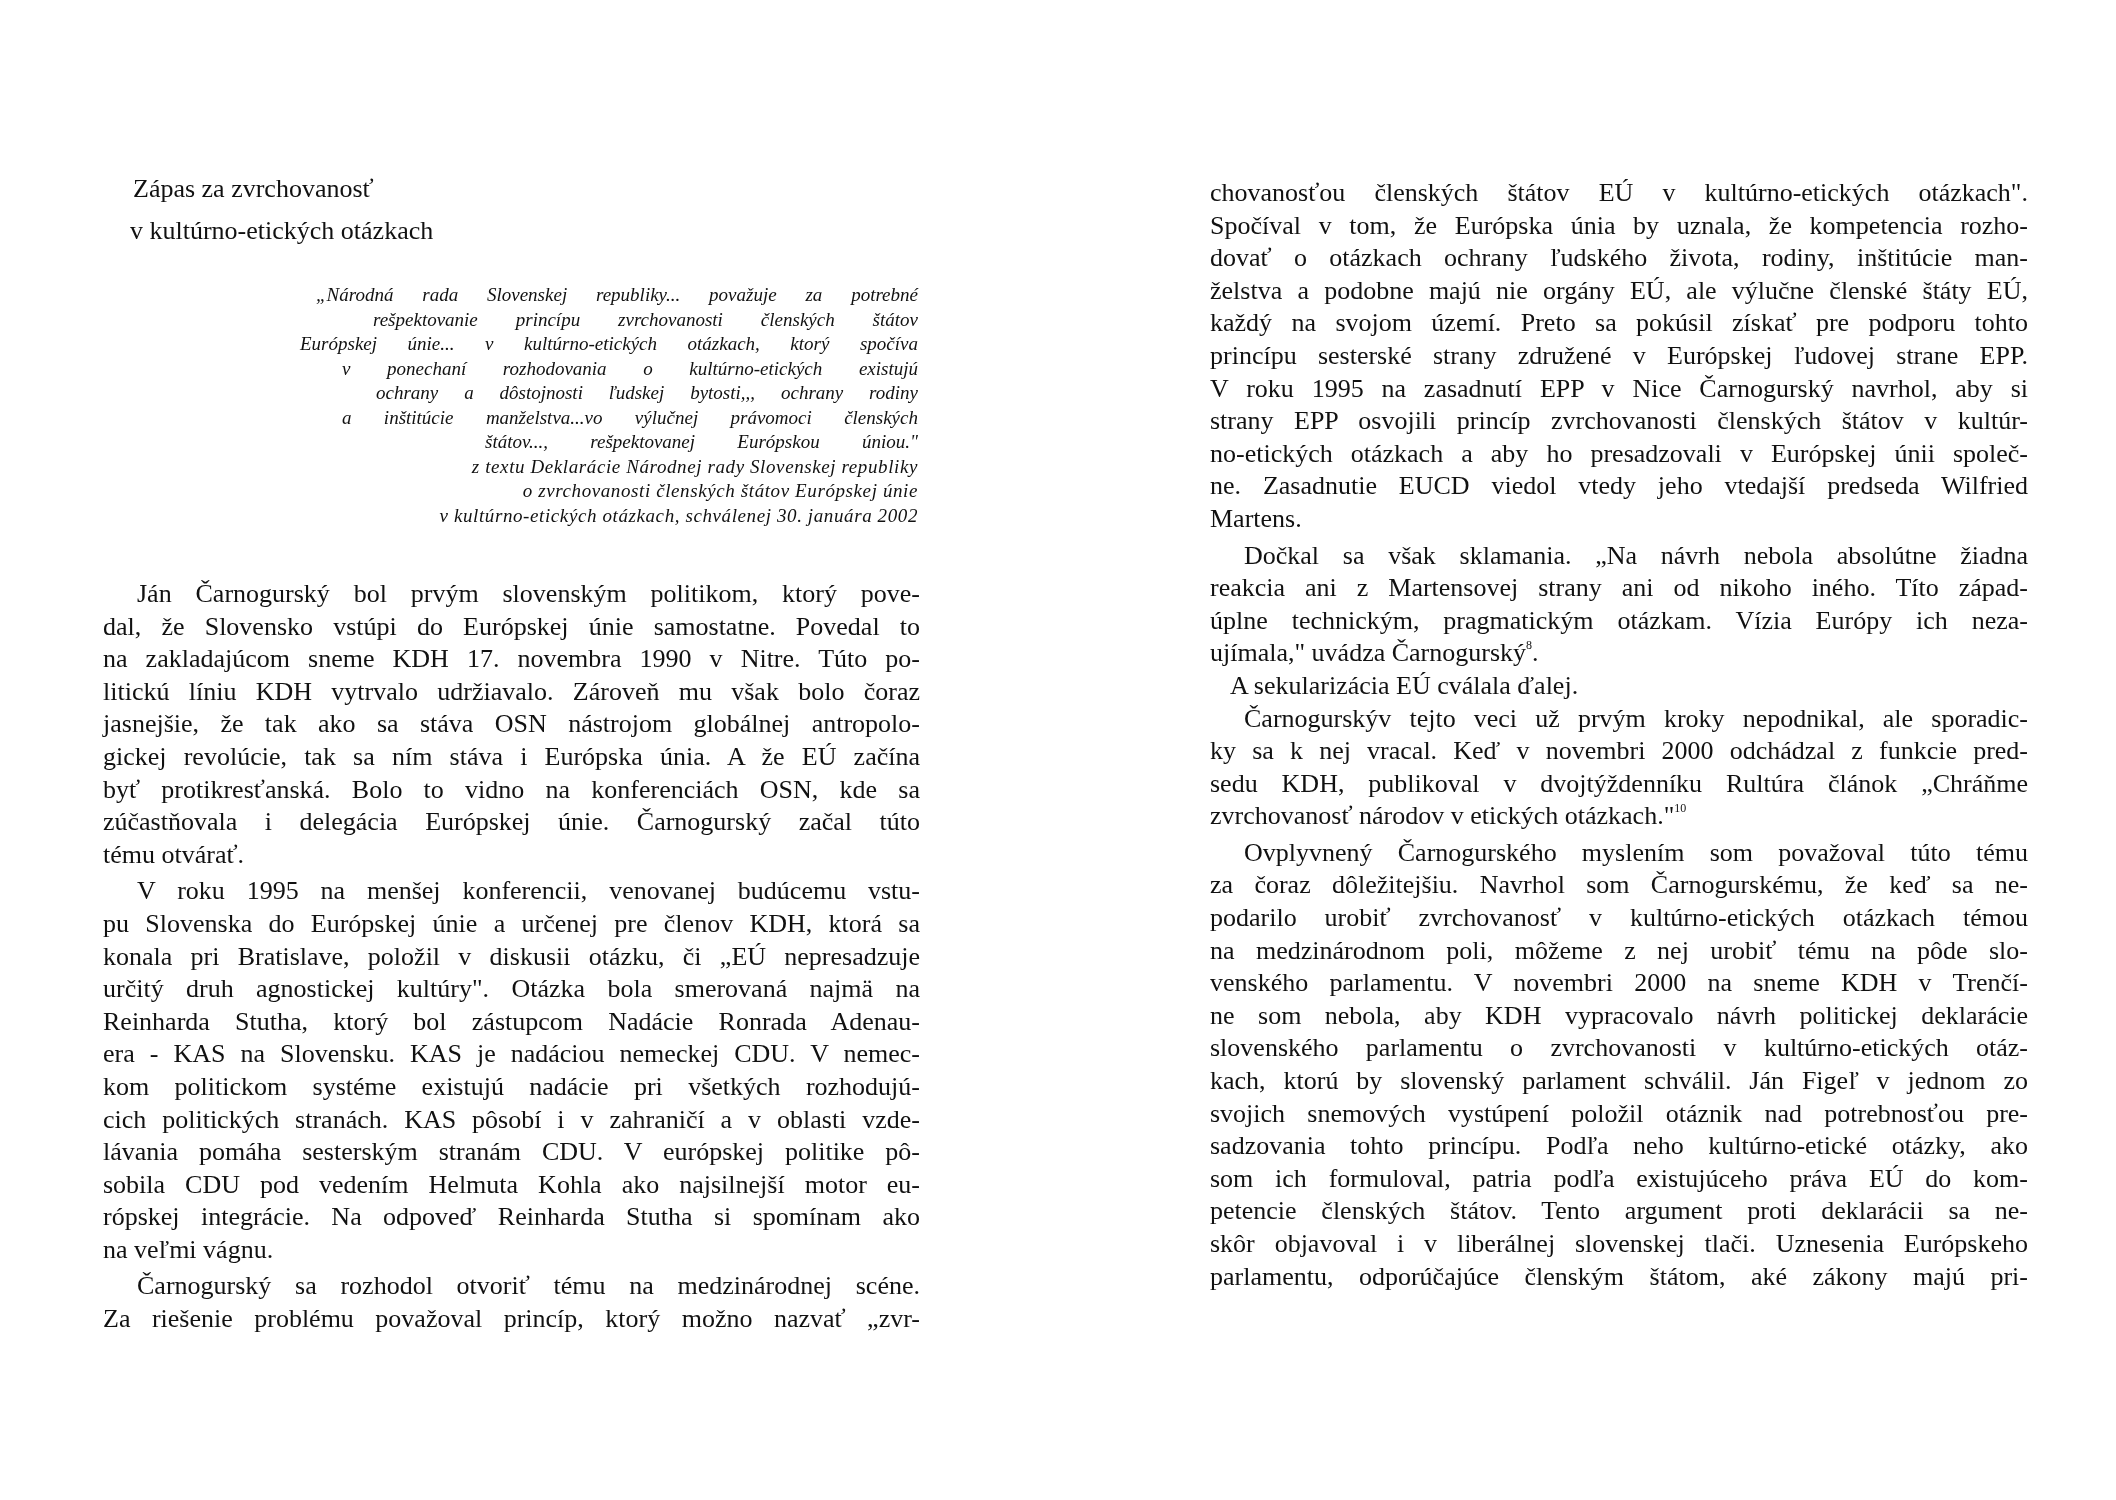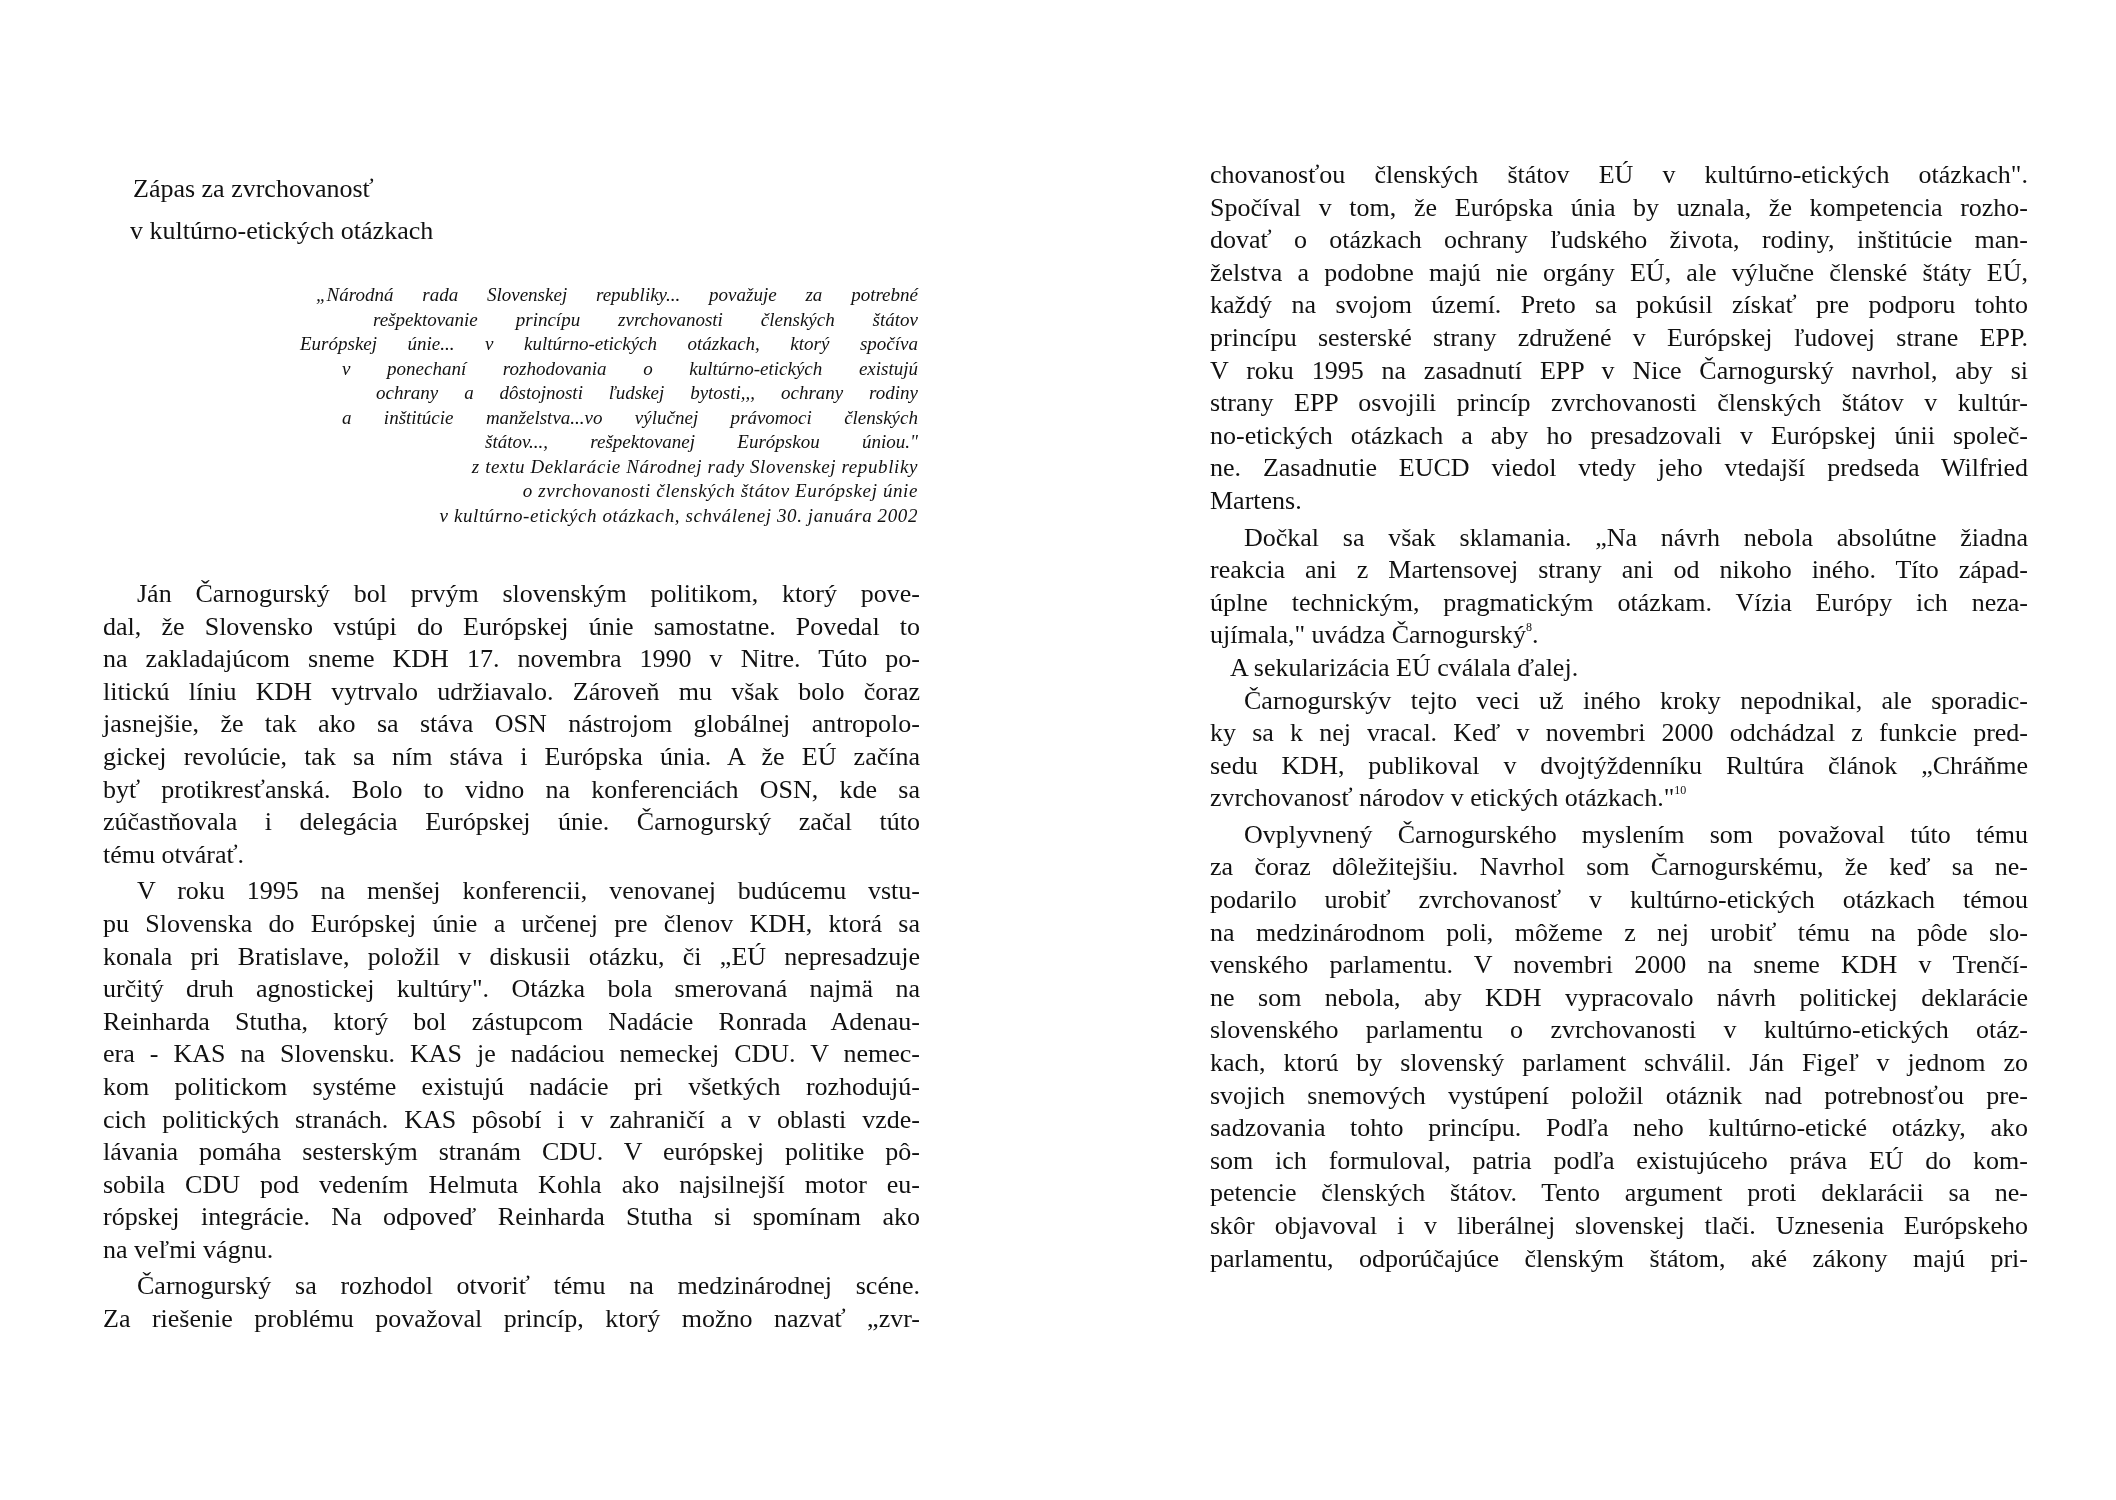--- a/index.html
+++ b/index.html
@@ -10,21 +10,21 @@
   .page-right { left: 1058px; width: 1058px; }
   .title { position: absolute; left: 133px; top: 168px; font-size: 26px; line-height: 42px;
            font-weight: normal; margin: 0; color: #111; }
   .title span { display: block; }
   .title .l2 { margin-left: -3px; }
   .epigraph { position: absolute; left: 300px; top: 283px; width: 618px; }
   .epi-line { font-style: italic; font-size: 19px; line-height: 24.5px; text-align: justify;
               text-align-last: justify; white-space: nowrap; }
   .epi-src { font-size: 19px; line-height: 24.5px; text-align: right; letter-spacing: 0.6px; font-style: italic; }
   .body-left { position: absolute; left: 103px; top: 578px; width: 817px; }
-  .body-right { position: absolute; left: 152px; top: 159px; width: 818px; }
+  .body-right { position: absolute; left: 152px; top: 177px; width: 818px; }
   .ln { font-size: 26px; line-height: 32.6px; white-space: nowrap; text-align: justify;
         text-align-last: justify; height: 32.6px; }
   .ln.last { text-align-last: left; }
   .ln.indent { padding-left: 34px; }
   .ln.gap { margin-top: 4px; }
   sup { font-size: 12px; vertical-align: 12px; line-height: 0; }
 </style>
 </head>
 <body>
 
@@ -98,21 +98,21 @@
     <div>
       <div class="ln indent gap">Dočkal sa však sklamania. „Na návrh nebola absolútne žiadna</div>
       <div class="ln">reakcia ani z Martensovej strany ani od nikoho iného. Títo západ-</div>
       <div class="ln">úplne technickým, pragmatickým otázkam. Vízia Európy ich neza-</div>
       <div class="ln last"><span>ujímala," uvádza Čarnogurský</span><sup>8</sup><span>.</span></div>
     </div>
     <div>
       <div class="ln indent last" style="padding-left:20px">A sekularizácia EÚ cválala ďalej.</div>
     </div>
     <div>
-      <div class="ln indent">Čarnogurskýv tejto veci už iného kroky nepodnikal, ale sporadic-</div>
+      <div class="ln indent">Čarnogurskýv tejto veci už prvým kroky nepodnikal, ale sporadic-</div>
       <div class="ln">ky sa k nej vracal. Keď v novembri 2000 odchádzal z funkcie pred-</div>
       <div class="ln">sedu KDH, publikoval v dvojtýždenníku Rultúra článok „Chráňme</div>
       <div class="ln last"><span>zvrchovanosť národov v etických otázkach."</span><sup>10</sup></div>
     </div>
     <div>
       <div class="ln indent gap">Ovplyvnený Čarnogurského myslením som považoval túto tému</div>
       <div class="ln">za čoraz dôležitejšiu. Navrhol som Čarnogurskému, že keď sa ne-</div>
       <div class="ln">podarilo urobiť zvrchovanosť v kultúrno-etických otázkach témou</div>
       <div class="ln">na medzinárodnom poli, môžeme z nej urobiť tému na pôde slo-</div>
       <div class="ln">venského parlamentu. V novembri 2000 na sneme KDH v Trenčí-</div>

